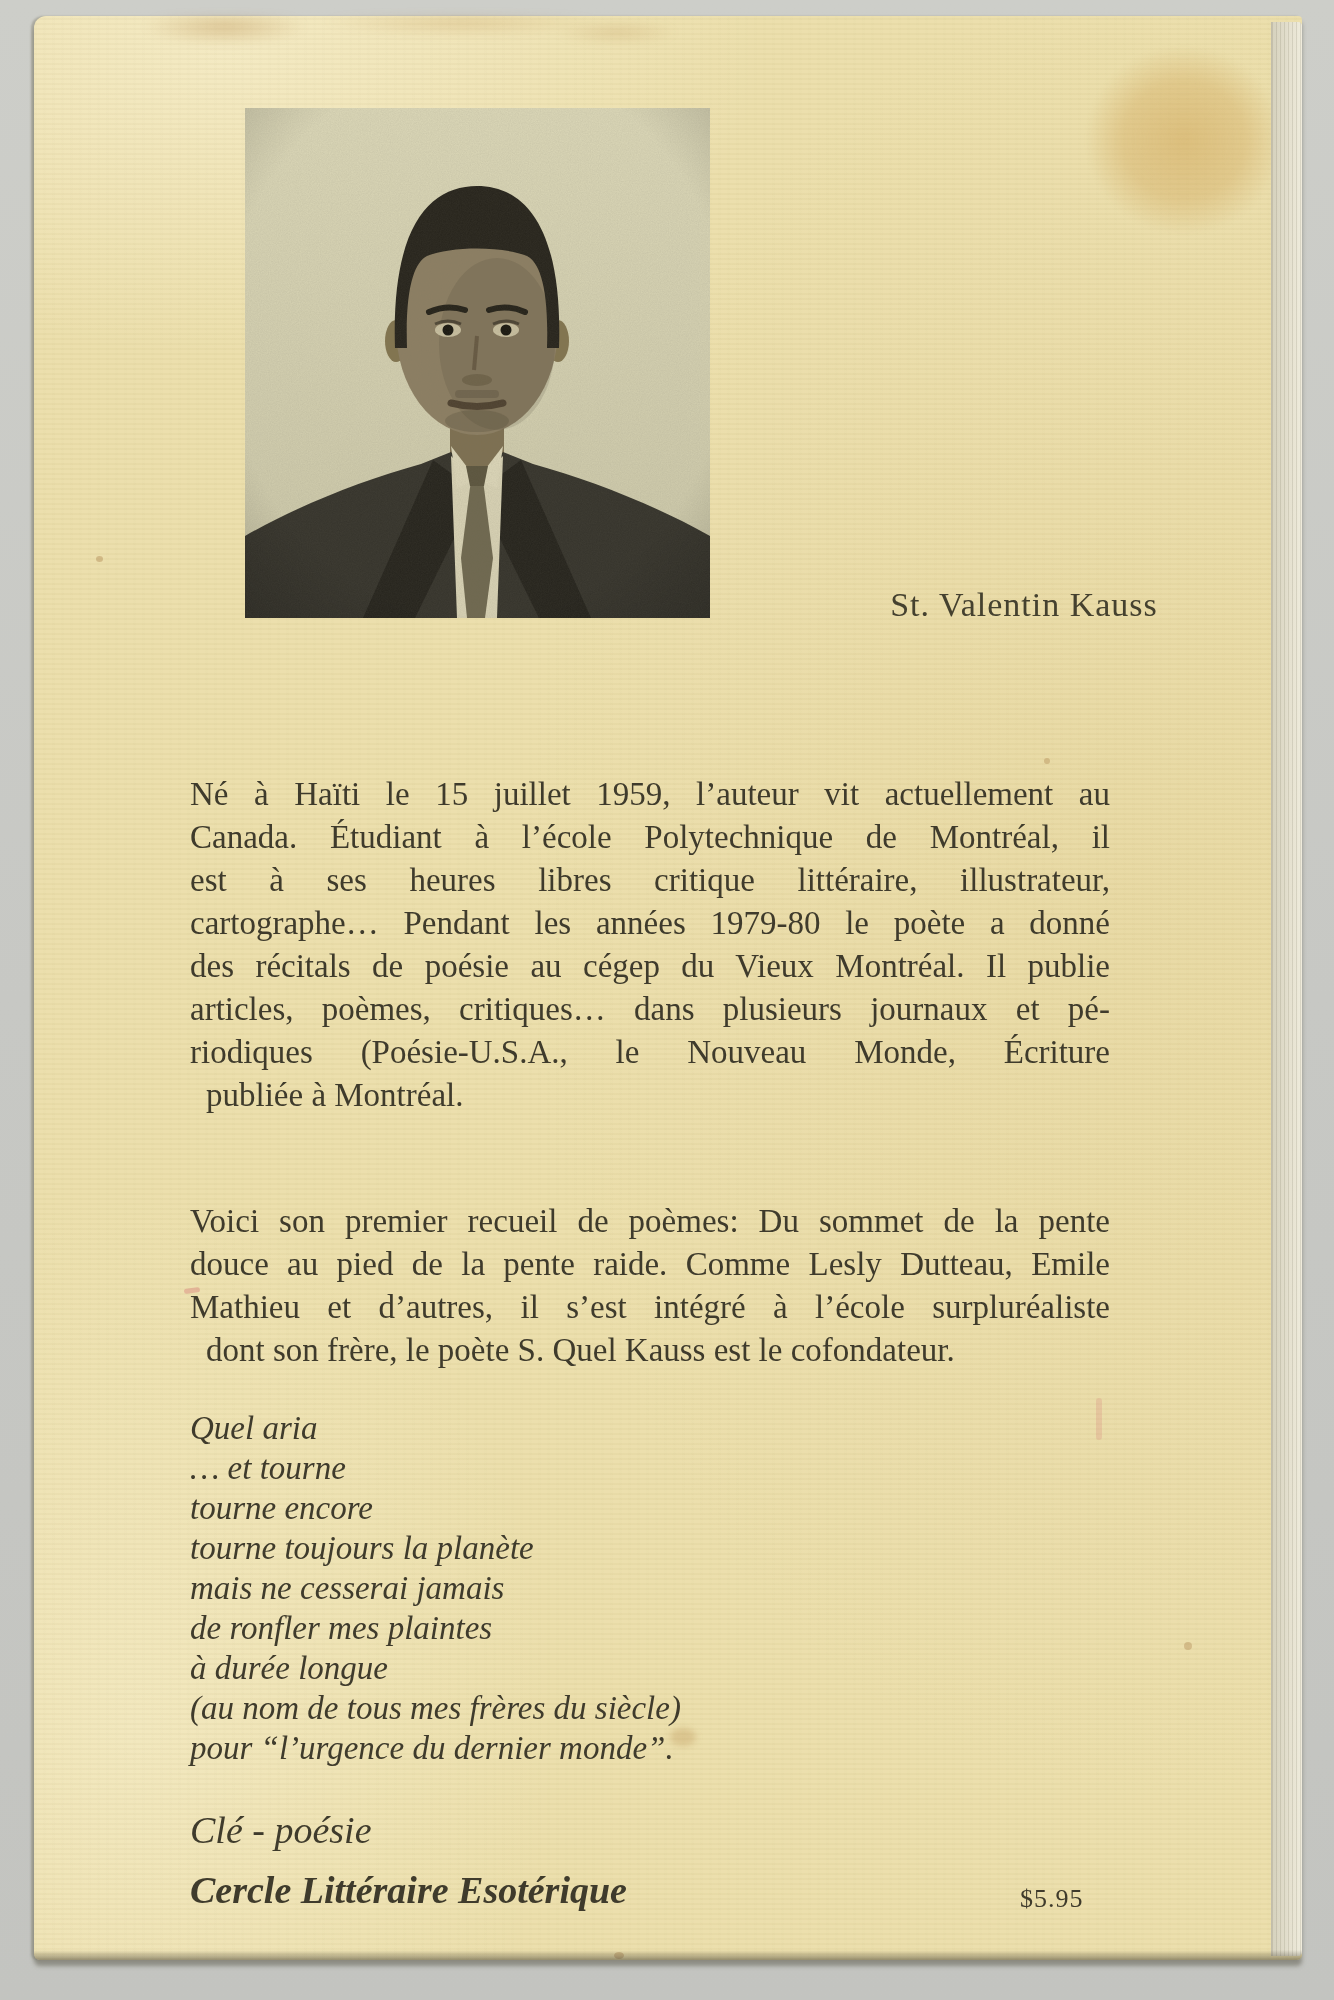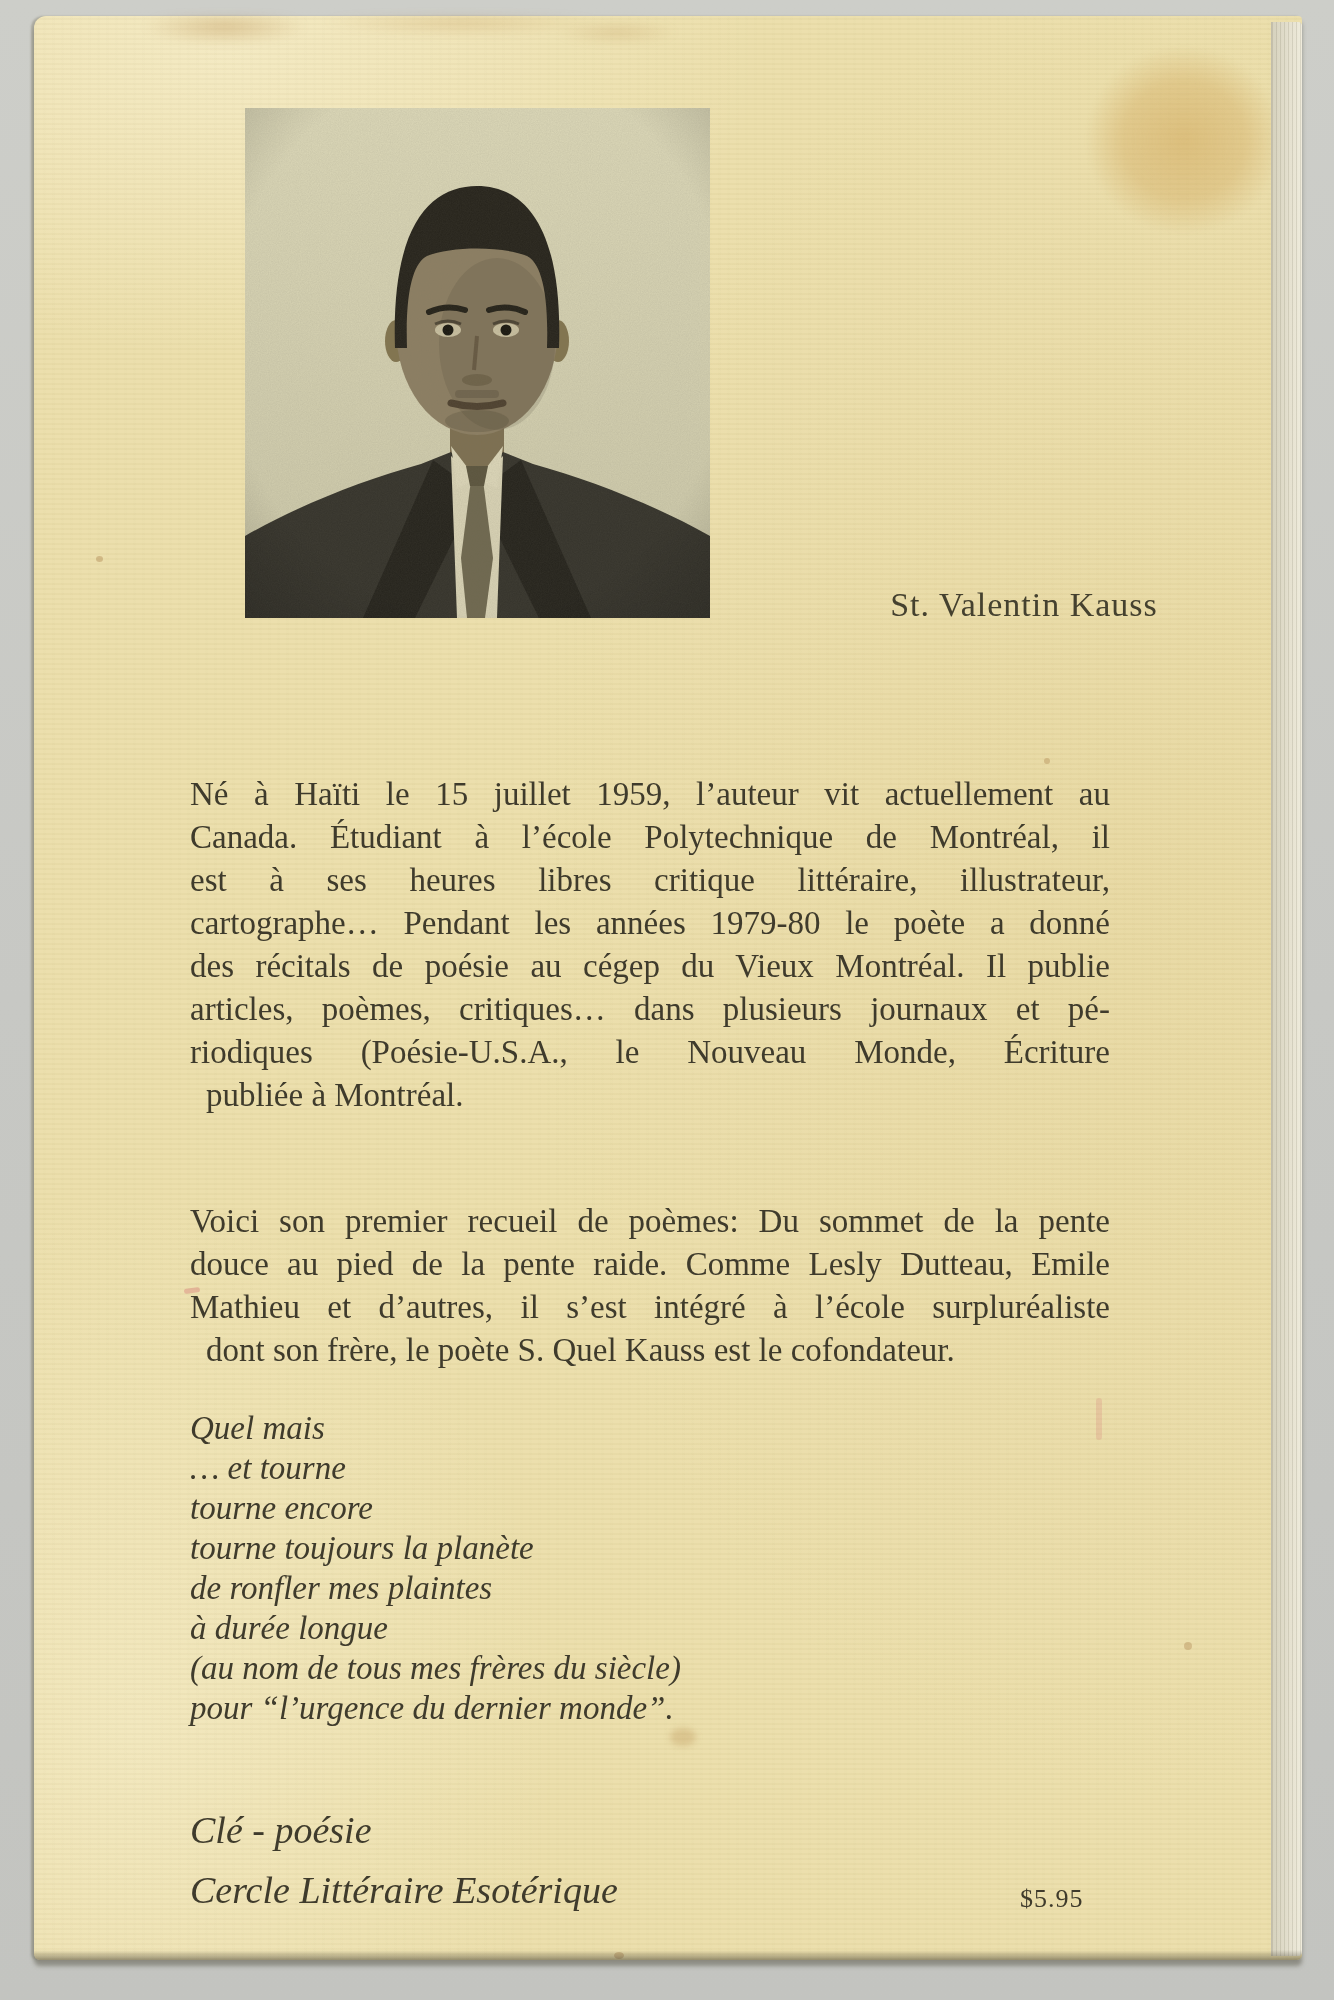--- a/index.html
+++ b/index.html
@@ -57,21 +57,21 @@
   .tblock{position:absolute;left:156px;width:920px;color:#3f3b2c;}
   .para{font-size:33px;}
   .tline{height:43px;line-height:43px;text-align:justify;text-align-last:justify;white-space:normal;}
   .tline.last{text-align-last:left;margin-left:16px;}
   .it{}
   .para1{top:757px;}
   .para2{top:1184px;}
   .poem{top:1392px;font-style:italic;font-size:33px;}
   .pline{height:40px;line-height:40px;}
   .footer-series{top:1792px;font-style:italic;font-size:38px;}
-  .footer-publisher{top:1852px;font-style:italic;font-size:38px;}
+  .footer-publisher{top:1852px;font-style:italic;font-size:38px;font-weight:bold;}
   .price{position:absolute;left:986px;top:1868px;font-size:26px;color:#3f3b2c;letter-spacing:1px;}
   .pinkmark{position:absolute;background:rgba(214,120,120,.4);border-radius:3px;pointer-events:none;}
 </style>
 </head>
 <body>
 
 <div class="scan">
   <div class="book">
     <div class="texture"></div>
     <div class="top-stains"></div>
@@ -155,24 +155,25 @@
         <div class="tline"><span>riodiques (Poésie-U.S.A., le Nouveau Monde, Écriture</span></div>
         <div class="tline last"><span>publiée à Montréal.</span></div>
       </div>
     <div class="tblock para para2" id="para-recueil">
         <div class="tline"><span>Voici son premier recueil de poèmes: </span><span class="it">Du sommet de la pente</span></div>
         <div class="tline"><span class="it">douce au pied de la pente raide.</span><span> Comme Lesly Dutteau, Emile</span></div>
         <div class="tline"><span>Mathieu et d’autres, il s’est intégré à l’école surpluréaliste</span></div>
         <div class="tline last"><span>dont son frère, le poète S. Quel Kauss est le cofondateur.</span></div>
       </div>
     <div class="tblock poem" id="poem">
-        <div class="pline">Quel mais</div>
+        <div class="pline">Quel aria</div>
         <div class="pline">… et tourne</div>
         <div class="pline">tourne encore</div>
         <div class="pline">tourne toujours la planète</div>
+        <div class="pline">mais ne cesserai jamais</div>
         <div class="pline">de ronfler mes plaintes</div>
         <div class="pline">à durée longue</div>
         <div class="pline">(au nom de tous mes frères du siècle)</div>
         <div class="pline">pour “l’urgence du dernier monde”.</div>
       </div>
 
     <div class="tblock footer-series">Clé - poésie</div>
     <div class="tblock footer-publisher">Cercle Littéraire Esotérique</div>
     <div class="price">$5.95</div>
 

